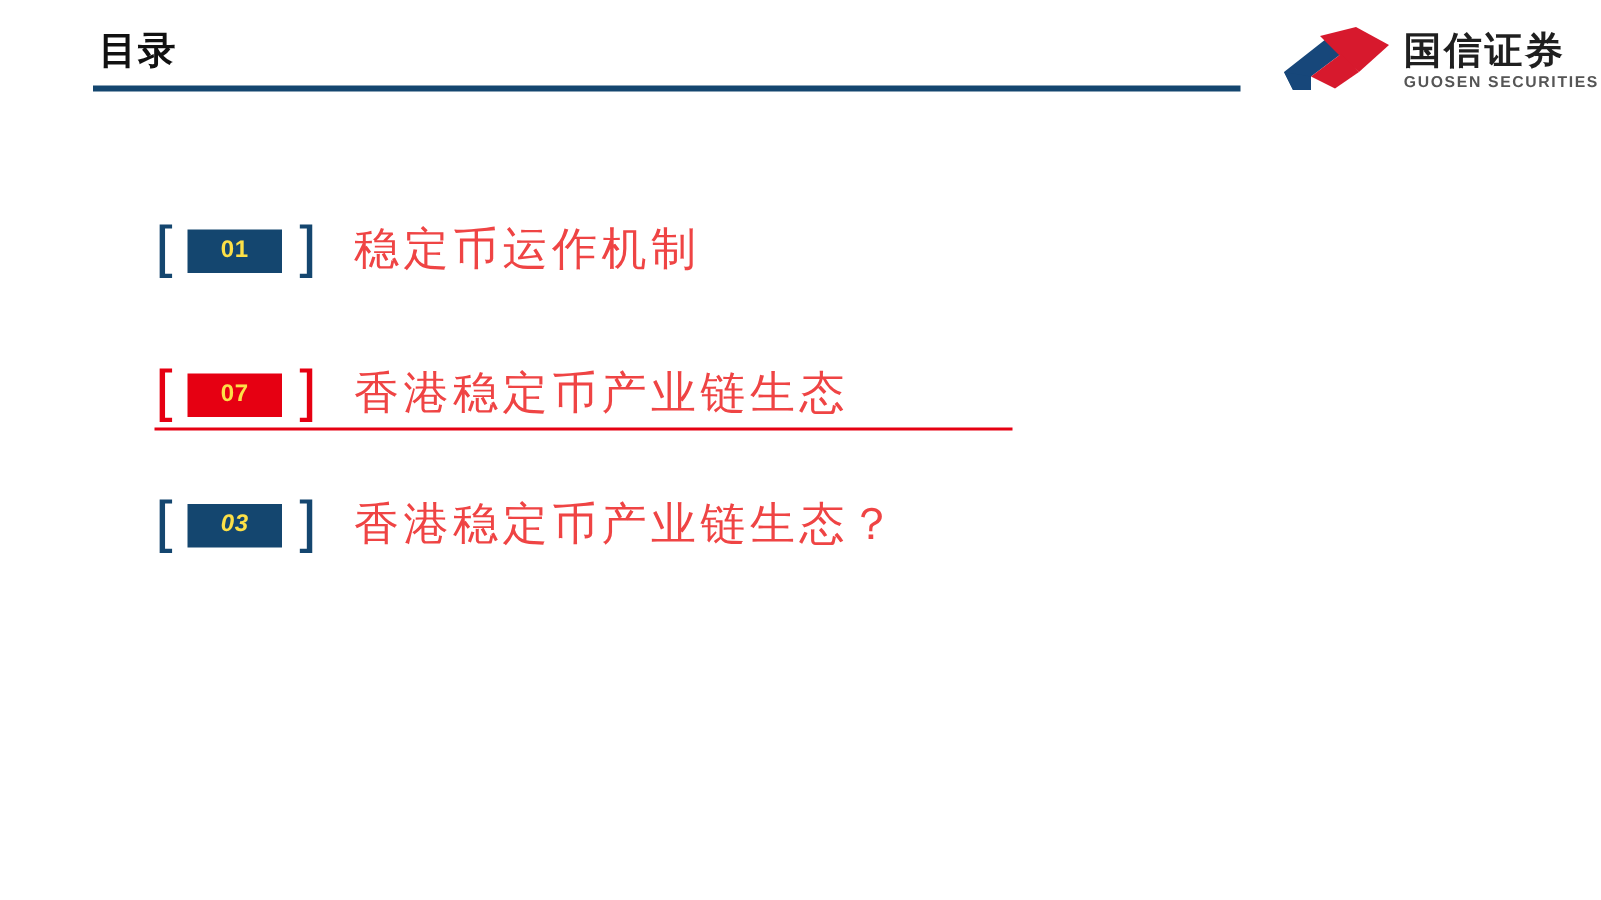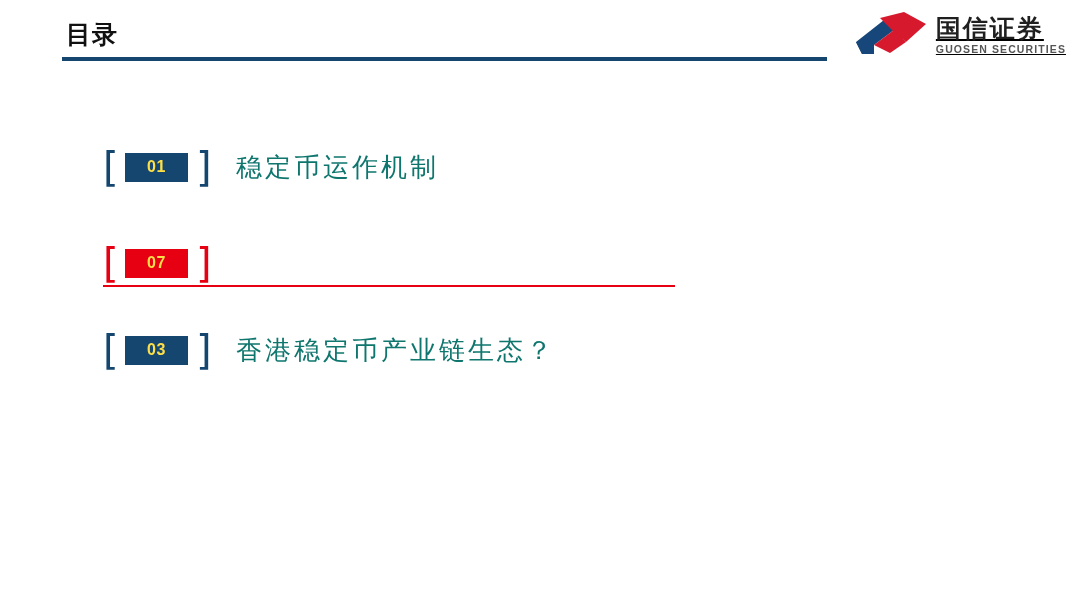--- a/index.html
+++ b/index.html
@@ -51,23 +51,22 @@
     background: #14466F;
   }
 
   
   .logo {
     position: absolute;
     right: 45px;
     top: 12px;
     height: 52px;
     display: flex;
-    align-items: flex-start;
+    align-items: flex-end;
     gap: 8px;
-    text-decoration: underline;
   }
   .logo-mark {
     width: 74px;
     height: 46px;
     flex: none;
   }
   .logo-text {
     display: flex;
     flex-direction: column;
     justify-content: center;
@@ -128,22 +127,22 @@
     align-items: center;
     justify-content: center;
     color: #fde047;
     font-size: 16px;
     font-weight: bold;
     letter-spacing: 0.5px;
   }
 
   .toc-label {
     margin-left: 26px;
-    font-size: 26px;
-    color: #0f766e;
+    font-size: 30px;
+    color: #ef4444;
     letter-spacing: 3px;
     line-height: 38px;
     white-space: nowrap;
     text-align: center;
   }
 
   .toc-underline {
     position: absolute;
     left: 103px;
     top: 165px;
@@ -206,26 +205,27 @@
       <span class="bracket left" style="color:#14466F;">[</span>
       <span class="num-box" style="background:#14466F;">01</span>
       <span class="bracket right" style="color:#14466F;">]</span>
       <span class="toc-label">稳定币运作机制</span>
     </div>
 
     <div class="toc-item i1">
       <span class="bracket left" style="color:#E60012;">[</span>
       <span class="num-box" style="background:#E60012;">07</span>
       <span class="bracket right" style="color:#E60012;">]</span>
+      <span class="toc-label">香港稳定币产业链生态</span>
     </div>
     <div class="toc-underline"></div>
 
     <div class="toc-item i2">
       <span class="bracket left" style="color:#14466F;">[</span>
-      <span class="num-box" style="background:#14466F;">03</span>
+      <span class="num-box" style="background:#14466F;font-style:italic;">03</span>
       <span class="bracket right" style="color:#14466F;">]</span>
       <span class="toc-label">香港稳定币产业链生态？</span>
     </div>
 
   </div>
 
 
 </div>
 
 </body></html>

